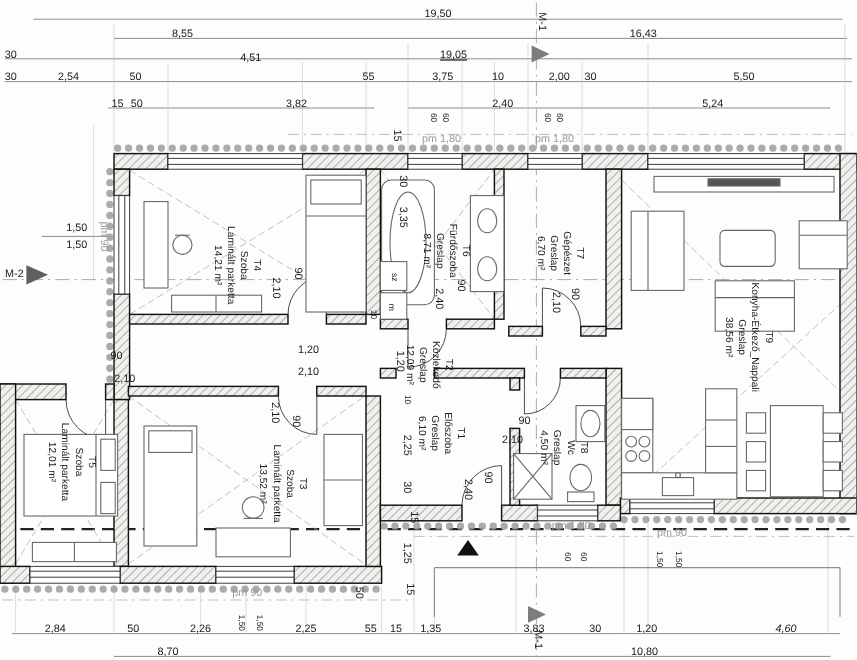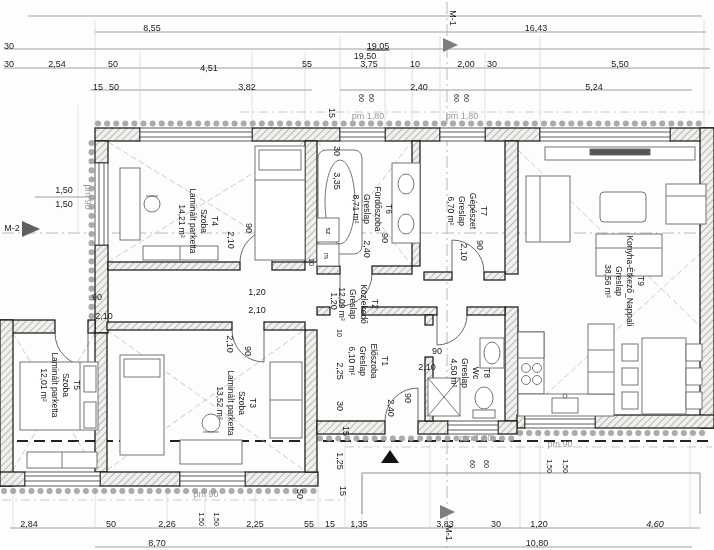--- a/index.html
+++ b/index.html
@@ -384,29 +384,29 @@
   <span>4,50 m²</span>
 </div>
 <div class="room-label" style="left:564px;top:259px;width:120px">
   <span>T9</span>
   <span>Konyha-Étkező_Nappali</span>
   <span>Greslap</span>
   <span>38,56 m²</span>
 </div>
 
 <div id="labels">
-      <div class="lbl" style="left: 365px; top: 12px; margin-top: 44px;">19,50</div>
+      <div class="lbl" style="left: 365px; top: 12px;">19,50</div>
       <div class="lbl" style="left: 152px; top: 28px;">8,55</div>
       <div class="lbl" style="left: 536px; top: 28px;">16,43</div>
       <div class="lbl" style="left: 9px; top: 46px;">30</div>
       <div class="lbl" style="left: 378px; top: 46px; text-decoration: underline;">19,05</div>
       <div class="lbl" style="left: 9px; top: 64px;">30</div>
       <div class="lbl" style="left: 57px; top: 64px;">2,54</div>
       <div class="lbl" style="left: 113px; top: 64px;">50</div>
-      <div class="lbl" style="left: 209px; top: 68px;">4,51</div>
+      <div class="lbl" style="left: 209px; top: 48px;">4,51</div>
       <div class="lbl" style="left: 307px; top: 64px;">55</div>
       <div class="lbl" style="left: 369px; top: 64px;">3,75</div>
       <div class="lbl" style="left: 415px; top: 64px;">10</div>
       <div class="lbl" style="left: 466px; top: 64px;">2,00</div>
       <div class="lbl" style="left: 492px; top: 64px;">30</div>
       <div class="lbl" style="left: 620px; top: 64px;">5,50</div>
       <div class="lbl" style="left: 98px; top: 87px;">15</div>
       <div class="lbl" style="left: 114px; top: 87px;">50</div>
       <div class="lbl" style="left: 247px; top: 87px;">3,82</div>
       <div class="lbl" style="left: 419px; top: 87px;">2,40</div>
@@ -452,31 +452,31 @@
       <div class="lbl" style="left: 427px; top: 367px;">2,10</div>
       <div class="lbl gray" style="left: 476px; top: 438px;">pm 1,80</div>
       <div class="lbl gray" style="left: 560px; top: 444px;">pm 90</div>
       <div class="lbl gray" style="left: 206px; top: 494px;">pm 90</div>
       <div class="lbl rot sm" style="left: 472px; top: 464px;">60</div>
       <div class="lbl rot sm" style="left: 486px; top: 464px;">60</div>
       <div class="lbl rot sm" style="left: 549px; top: 466px;">1,50</div>
       <div class="lbl rot sm" style="left: 565px; top: 466px;">1,50</div>
       <div class="lbl rot sm" style="left: 201px; top: 519px;">1,50</div>
       <div class="lbl rot sm" style="left: 216px; top: 519px;">1,50</div>
-      <div class="lbl" style="left: 29px; top: 524px; text-align: right;">2,84</div>
+      <div class="lbl" style="left: 46px; top: 524px; text-align: right;">2,84</div>
       <div class="lbl" style="left: 111px; top: 524px;">50</div>
       <div class="lbl" style="left: 167px; top: 524px;">2,26</div>
       <div class="lbl" style="left: 255px; top: 524px;">2,25</div>
       <div class="lbl" style="left: 309px; top: 524px;">55</div>
       <div class="lbl" style="left: 330px; top: 524px;">15</div>
       <div class="lbl" style="left: 359px; top: 524px;">1,35</div>
       <div class="lbl" style="left: 445px; top: 524px;">3,83</div>
       <div class="lbl" style="left: 496px; top: 524px;">30</div>
       <div class="lbl" style="left: 539px; top: 524px;">1,20</div>
       <div class="lbl" style="left: 655px; top: 524px; font-style: italic;">4,60</div>
-      <div class="lbl" style="left: 157px; top: 543px;">8,70</div>
+      <div class="lbl" style="left: 140px; top: 543px;">8,70</div>
       <div class="lbl" style="left: 537px; top: 543px;">10,80</div>
       <div class="lbl rot" style="left: 452px; top: 18px;">M-1</div>
       <div class="lbl rot" style="left: 448px; top: 533px;">M-1</div>
       <div class="lbl" style="left: 12px; top: 228px;">M-2</div>
     </div>
 
 </div>
 
 </body></html>

